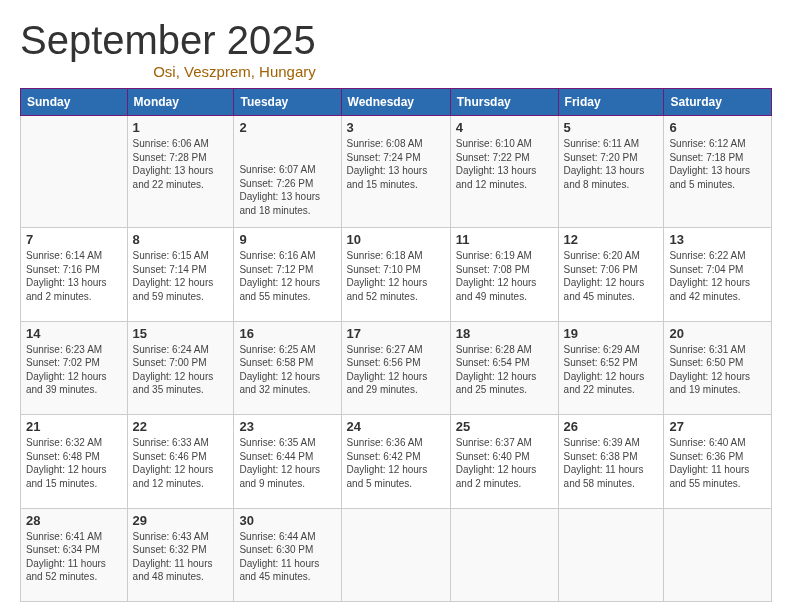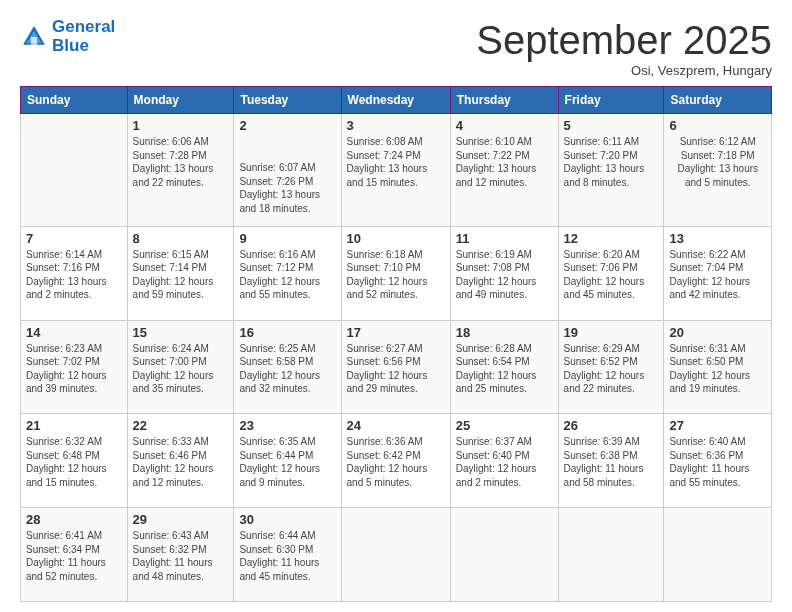--- a/index.html
+++ b/index.html
@@ -43,22 +43,22 @@
     }
     .title-block {
       text-align: right;
     }
     .month-title {
       font-size: 40px;
       color: #333;
       font-weight: normal;
     }
     .subtitle {
-      font-size: 13px;
-      color: #404040;
+      font-size: 15px;
+      color: #a16207;
     }
     .calendar-table {
       width: 100%;
       border-collapse: collapse;
       flex: 1;
     }
     .calendar-table thead tr th {
       background-color: #2b6cb0;
       color: #fff;
       font-size: 12px;
@@ -96,31 +96,20 @@
     }
     tbody tr:nth-child(even) td {
       background-color: #ffffff;
     }
   </style>
 </head>
 <body>
 
 <div class="page">
   <div class="header">
-    <div class="logo">
-      <svg class="logo-icon" viewBox="0 0 36 36">
-        <polygon points="18,4 32,28 4,28" fill="#1a6bbf"></polygon>
-        <polygon points="18,10 28,26 8,26" fill="#4a9de0"></polygon>
-        <rect x="14" y="18" width="8" height="10" fill="#fff" opacity="0.7"></rect>
-      </svg>
-      <div class="logo-text">
-        <span>General</span><br>
-        <span style="color:#1a6bbf;">Blue</span>
-      </div>
-    </div>
     <div class="title-block">
       <div class="month-title">September 2025</div>
       <div class="subtitle">Osi, Veszprem, Hungary</div>
     </div>
   </div>
 
   <table class="calendar-table">
     <thead>
       <tr>
       <th>Sunday</th>
@@ -165,21 +154,21 @@
           </td>
           <td>
             <span class="day-number">5</span>
             <div class="day-info" style="white-space: pre-line;">Sunrise: 6:11 AM
 Sunset: 7:20 PM
 Daylight: 13 hours
 and 8 minutes.</div>
           </td>
           <td>
             <span class="day-number">6</span>
-            <div class="day-info" style="white-space: pre-line; text-align: center;">Sunrise: 6:12 AM
+            <div class="day-info" style="white-space: pre-line;">Sunrise: 6:12 AM
 Sunset: 7:18 PM
 Daylight: 13 hours
 and 5 minutes.</div>
           </td>
         </tr>
         <tr>
           <td>
             <span class="day-number">7</span>
             <div class="day-info" style="white-space: pre-line;">Sunrise: 6:14 AM
 Sunset: 7:16 PM

